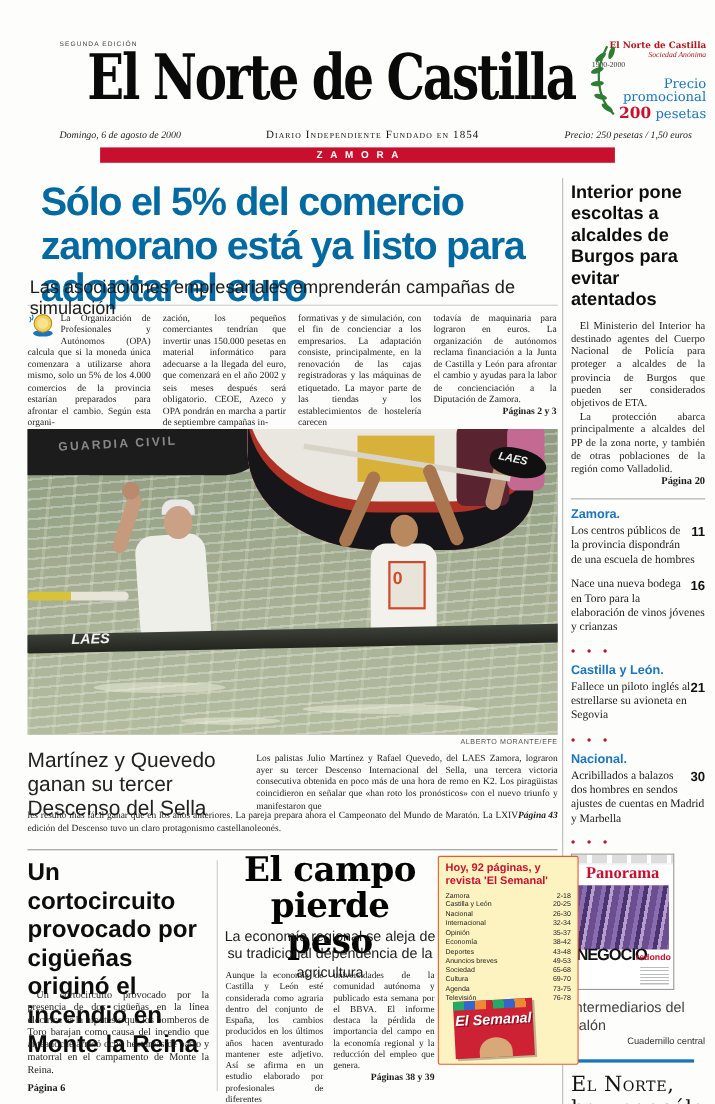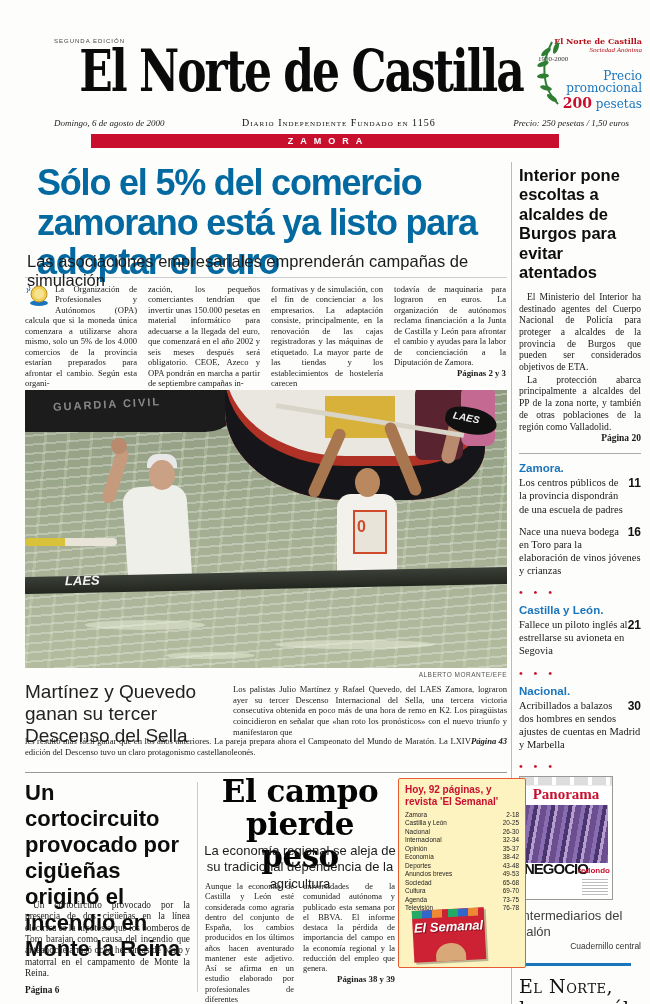--- a/index.html
+++ b/index.html
@@ -181,21 +181,21 @@
     </span>
     <div class="promo-brand">El Norte de Castilla</div>
     <div class="promo-sa">Sociedad Anónima</div>
     <div class="promo-years">1900-2000</div>
     <div class="promo-label">Precio promocional</div>
     <div class="promo-price"><b>200</b> <span>pesetas</span></div>
   </div>
 
   <div class="abs dateline">
     <span class="date-left">Domingo, 6 de agosto de 2000</span>
-    <span class="tagline">Diario Independiente Fundado en 1156</span>
+    <span class="tagline">Diario Independiente Fundado en 1854</span>
     <span class="price-right">Precio: 250 pesetas / 1,50 euros</span>
   </div>
 
   <div class="abs redbar">
     <span>ZAMORA</span>
   </div>
 
   <div class="abs vrule-main"></div>
   <div class="abs hr-lead"></div>
   <div class="abs hr-photo-bottom"></div>
@@ -228,21 +228,21 @@
     <div class="sb-body">
       <p>El Ministerio del Interior ha destinado agentes del Cuerpo Nacional de Policía para proteger a alcaldes de la provincia de Burgos que pueden ser considerados objetivos de ETA.</p>
       <p>La protección abarca principalmente a alcaldes del PP de la zona norte, y también de otras poblaciones de la región como Valladolid.</p>
     </div>
     <div class="sb-pageref">Página 20</div>
     <hr class="hr-sidebar">
 
     <div class="sb-sec-title">Zamora.</div>
     <div class="sb-item">
       <span class="sb-page">11</span>
-      <span>Los centros públicos de la provincia dispondrán de una escuela de padres</span>
+      <span>Los centros públicos de la provincia dispondrán de una escuela de hombres</span>
     </div>
     <div class="sb-item">
       <span class="sb-page">16</span>
       <span>Nace una nueva bodega en Toro para la elaboración de vinos jóvenes y crianzas</span>
     </div>
     <div class="dots">• • •</div>
 
     <div class="sb-sec-title">Castilla y León.</div>
     <div class="sb-item">
       <span class="sb-page">21</span>

